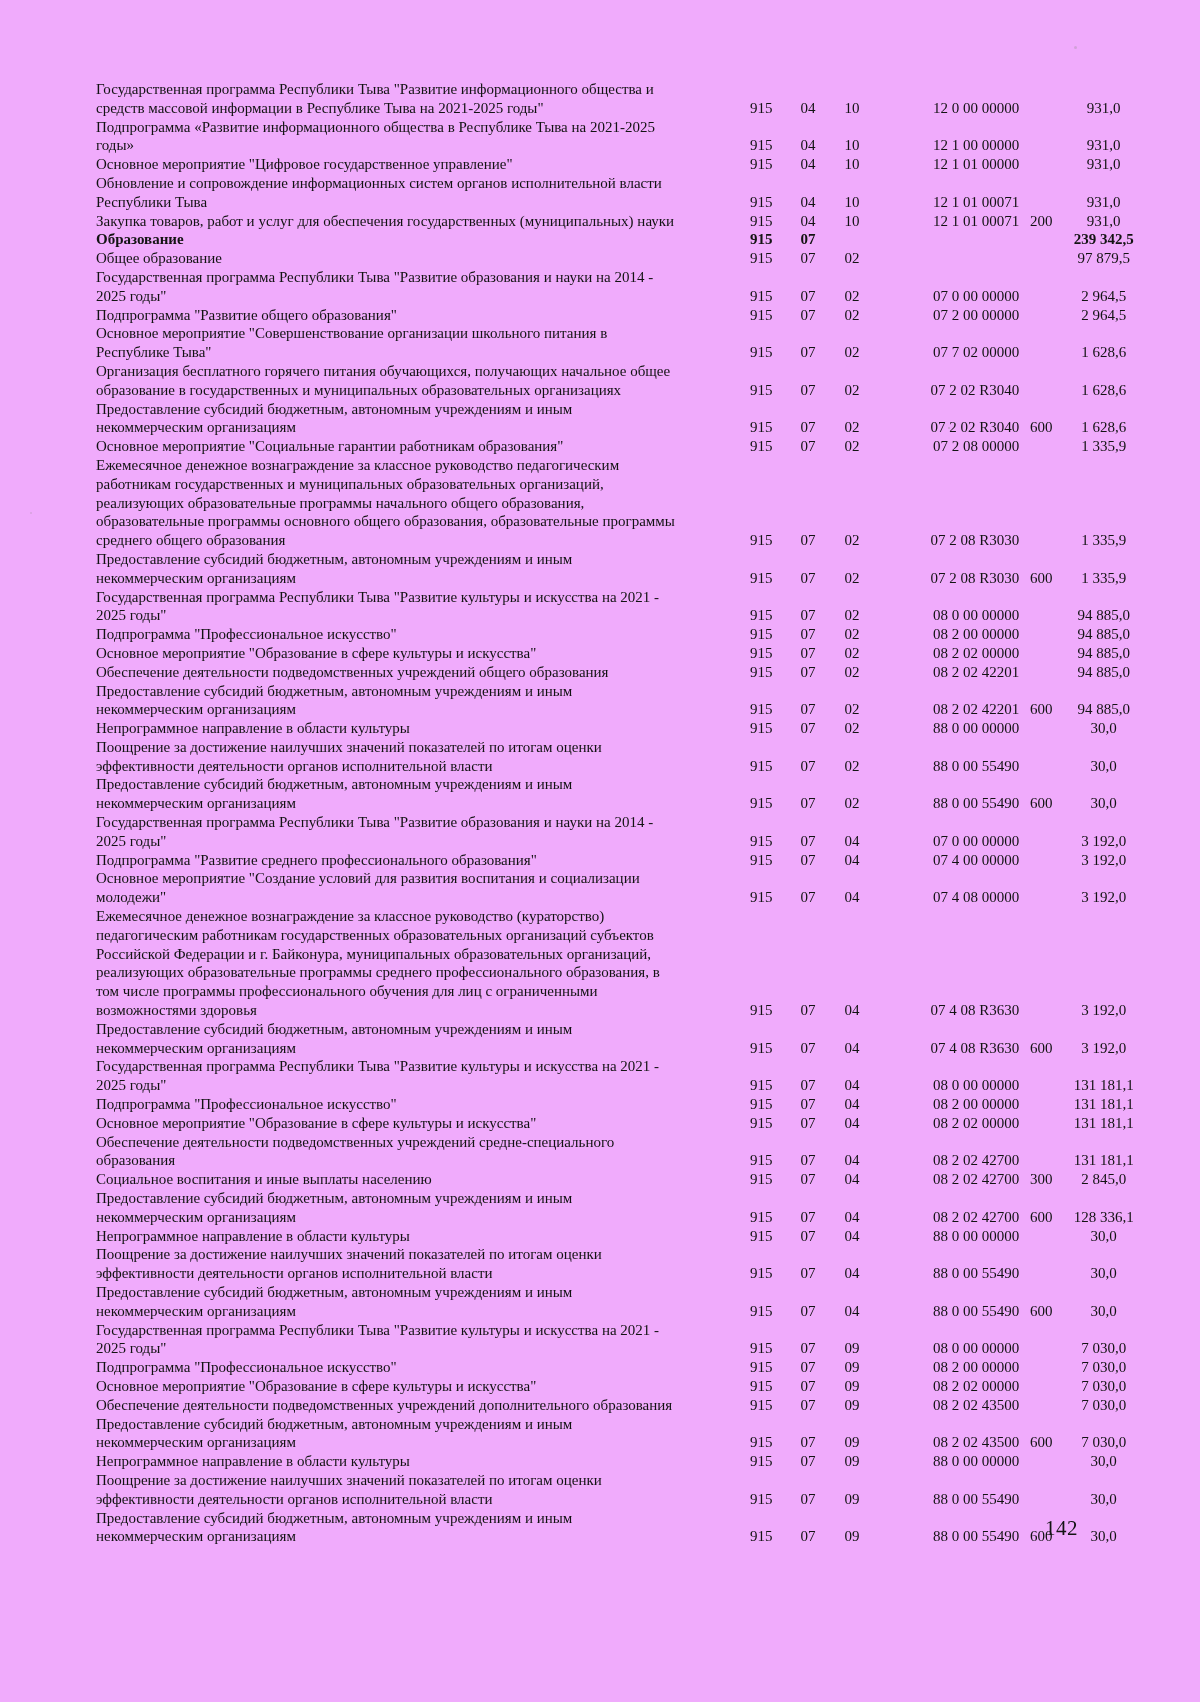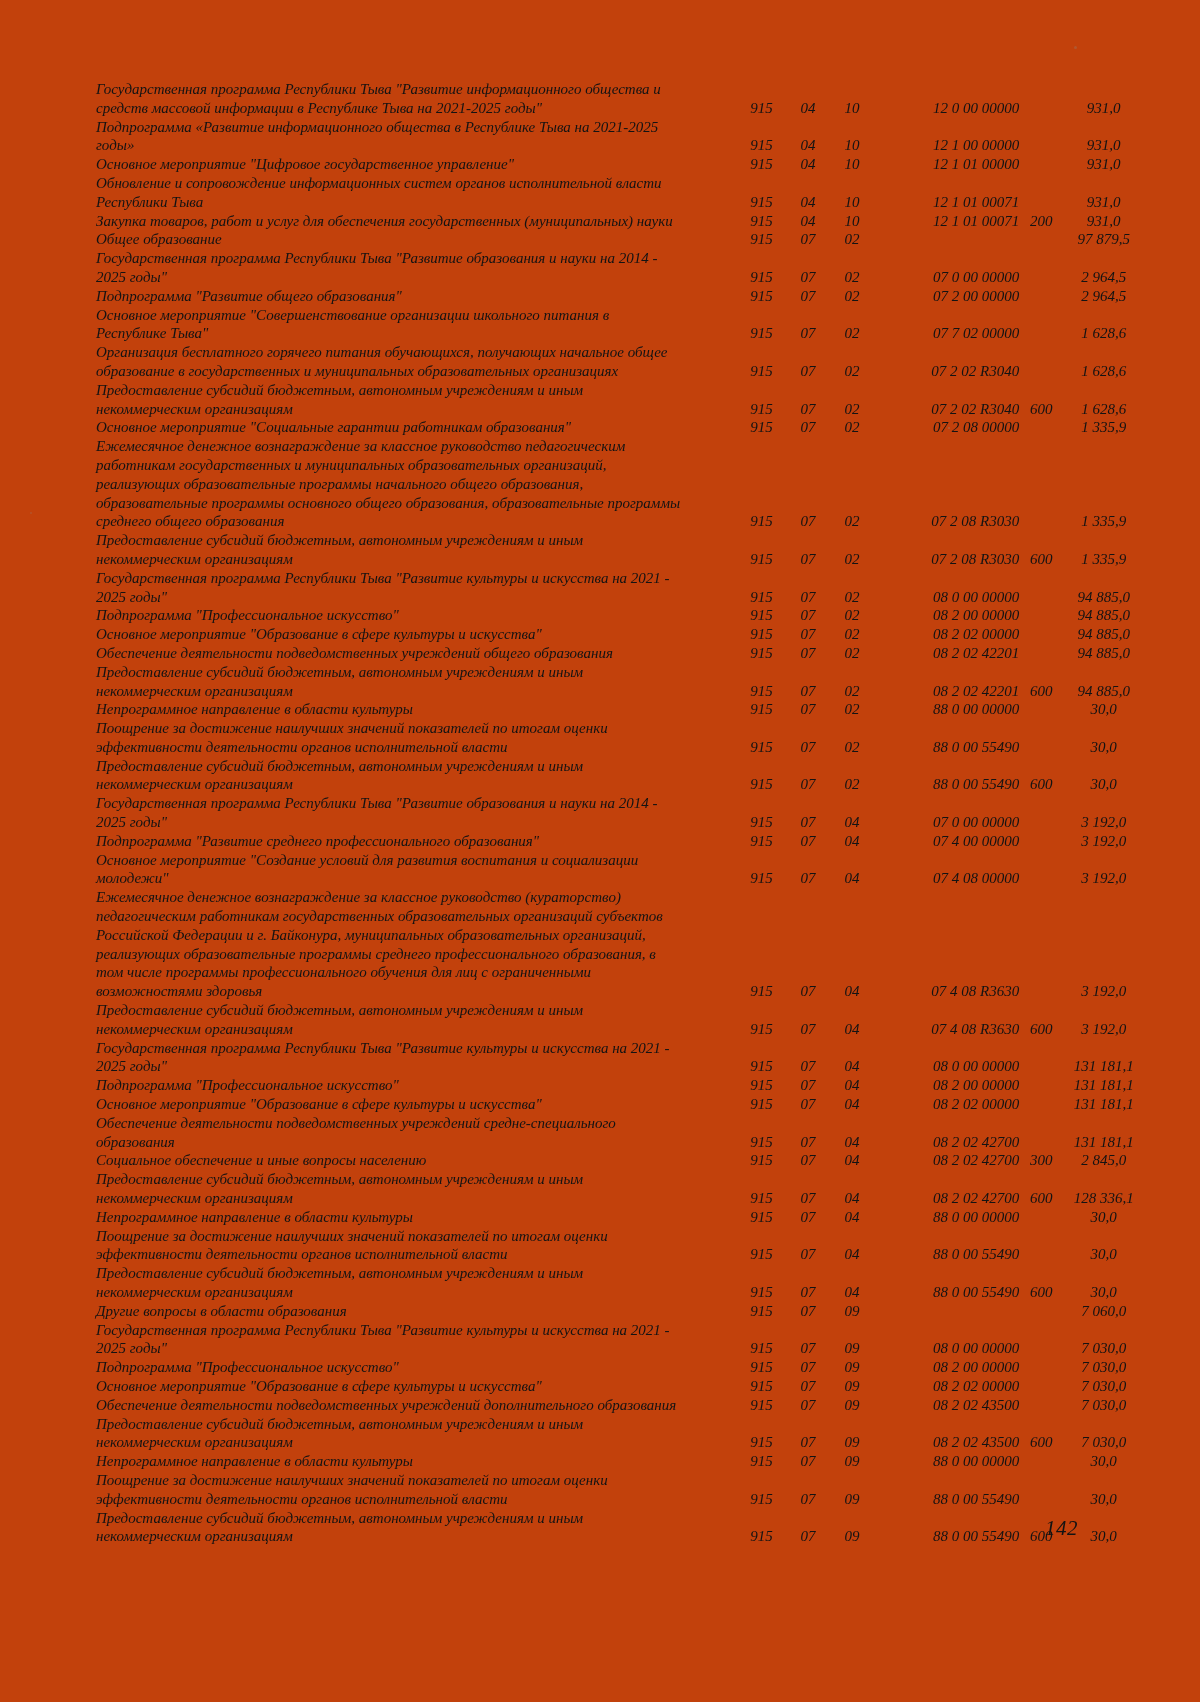--- a/index.html
+++ b/index.html
@@ -1,25 +1,24 @@
 <!DOCTYPE html>
 <html><head>
 <meta charset="utf-8">
 <style>
   html, body { margin: 0; padding: 0; background: #e8e8e6; }
   .page {
     position: relative;
     width: 1200px;
     height: 1702px;
     margin: 0 auto;
-    background: #c2410c;
+    background: #f0abfc;
     font-family: "Liberation Serif", serif;
     color: #131313;
     overflow: hidden;
-    font-style: italic;
   }
   .budget-table {
     position: absolute;
     left: 96px;
     top: 80px;
     width: 1048px;
     display: table;
     border-collapse: collapse;
     font-size: 15px;
     line-height: 18.8px;
@@ -107,20 +106,29 @@
   </div>
       <div class="row">
     <div class="cell c-name">Закупка товаров, работ и услуг для обеспечения государственных (муниципальных) науки</div>
     <div class="cell c-grbs">915</div>
     <div class="cell c-rz">04</div>
     <div class="cell c-pr">10</div>
     <div class="cell c-csr">12 1 01 00071</div>
     <div class="cell c-vr">200</div>
     <div class="cell c-amt">931,0</div>
   </div>
+      <div class="row bold">
+    <div class="cell c-name">Образование</div>
+    <div class="cell c-grbs">915</div>
+    <div class="cell c-rz">07</div>
+    <div class="cell c-pr"></div>
+    <div class="cell c-csr"></div>
+    <div class="cell c-vr"></div>
+    <div class="cell c-amt">239 342,5</div>
+  </div>
       <div class="row">
     <div class="cell c-name">Общее образование</div>
     <div class="cell c-grbs">915</div>
     <div class="cell c-rz">07</div>
     <div class="cell c-pr">02</div>
     <div class="cell c-csr"></div>
     <div class="cell c-vr"></div>
     <div class="cell c-amt">97 879,5</div>
   </div>
       <div class="row">
@@ -365,21 +373,21 @@
     <div class="cell c-name">Обеспечение деятельности подведомственных учреждений средне-специального
 образования</div>
     <div class="cell c-grbs">915</div>
     <div class="cell c-rz">07</div>
     <div class="cell c-pr">04</div>
     <div class="cell c-csr">08 2 02 42700</div>
     <div class="cell c-vr"></div>
     <div class="cell c-amt">131 181,1</div>
   </div>
       <div class="row">
-    <div class="cell c-name">Социальное обеспечение и иные вопросы населению</div>
+    <div class="cell c-name">Социальное воспитания и иные выплаты населению</div>
     <div class="cell c-grbs">915</div>
     <div class="cell c-rz">07</div>
     <div class="cell c-pr">04</div>
     <div class="cell c-csr">08 2 02 42700</div>
     <div class="cell c-vr">300</div>
     <div class="cell c-amt">2 845,0</div>
   </div>
       <div class="row">
     <div class="cell c-name">Предоставление субсидий бюджетным, автономным учреждениям и иным
 некоммерческим организациям</div>
@@ -411,29 +419,20 @@
   </div>
       <div class="row">
     <div class="cell c-name">Предоставление субсидий бюджетным, автономным учреждениям и иным
 некоммерческим организациям</div>
     <div class="cell c-grbs">915</div>
     <div class="cell c-rz">07</div>
     <div class="cell c-pr">04</div>
     <div class="cell c-csr">88 0 00 55490</div>
     <div class="cell c-vr">600</div>
     <div class="cell c-amt">30,0</div>
-  </div>
-      <div class="row">
-    <div class="cell c-name">Другие вопросы в области образования</div>
-    <div class="cell c-grbs">915</div>
-    <div class="cell c-rz">07</div>
-    <div class="cell c-pr">09</div>
-    <div class="cell c-csr"></div>
-    <div class="cell c-vr"></div>
-    <div class="cell c-amt">7 060,0</div>
   </div>
       <div class="row">
     <div class="cell c-name">Государственная программа Республики Тыва "Развитие культуры и искусства на 2021 -
 2025 годы"</div>
     <div class="cell c-grbs">915</div>
     <div class="cell c-rz">07</div>
     <div class="cell c-pr">09</div>
     <div class="cell c-csr">08 0 00 00000</div>
     <div class="cell c-vr"></div>
     <div class="cell c-amt">7 030,0</div>

